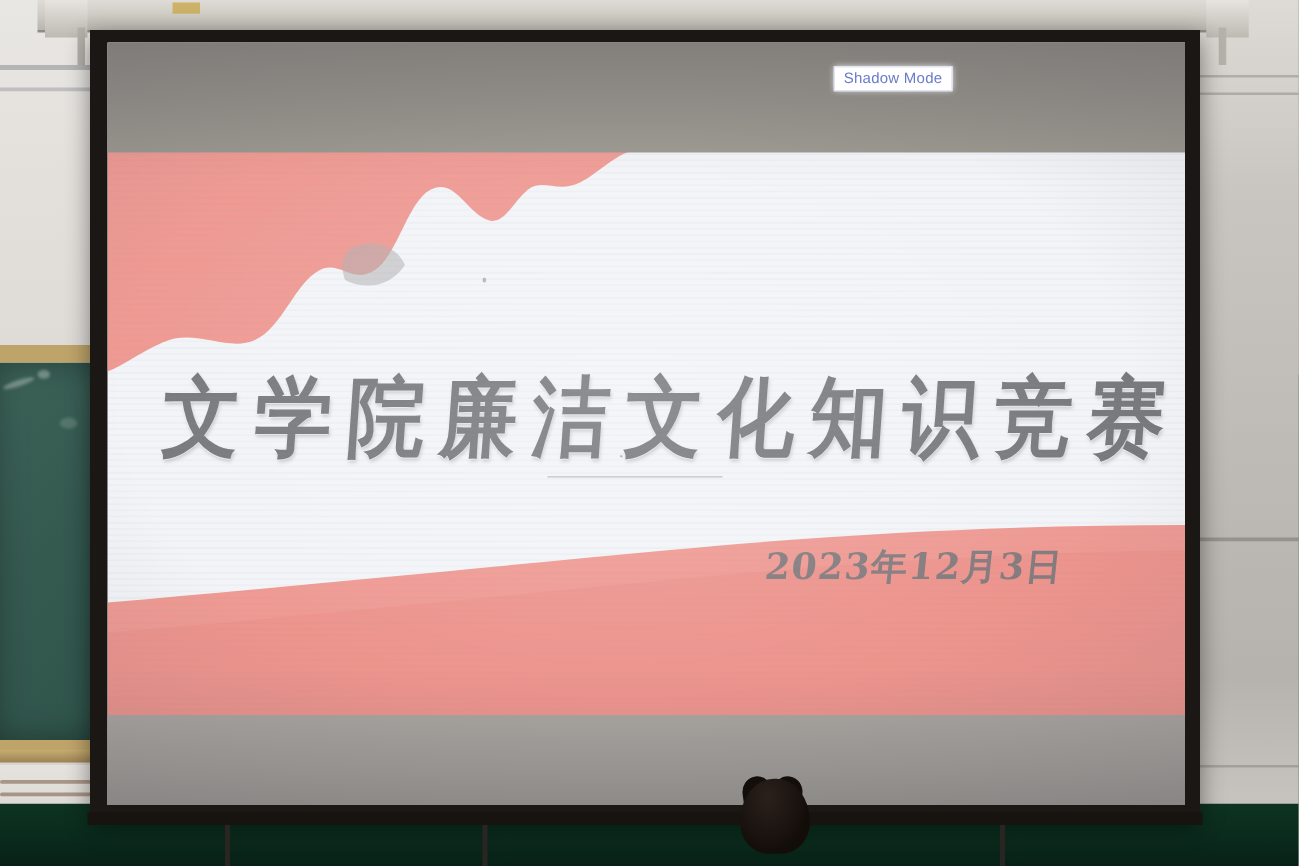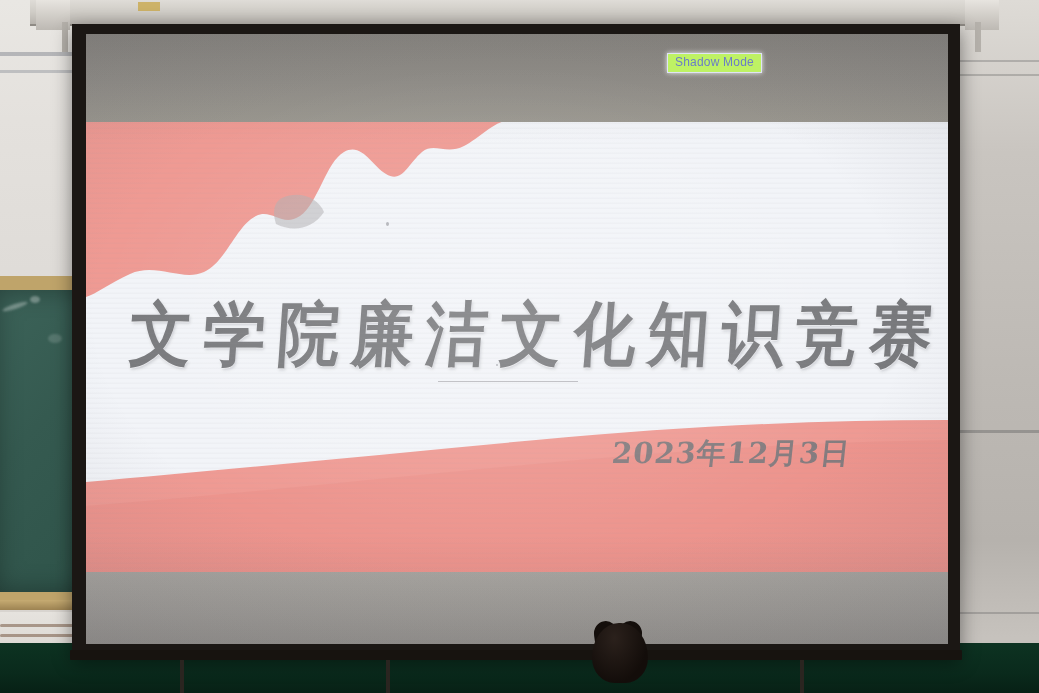--- a/index.html
+++ b/index.html
@@ -195,21 +195,21 @@
     transform: skewX(-6deg);
     opacity: .88;
     white-space: nowrap;
   }
 
   
   #shadow-badge {
     position: absolute; z-index: 9;
     left: 581px; top: 19px;
     padding: 2px 7px 3px 7px;
-    background: #bef264;
+    background: #ffffff;
     border: 1px solid #dfe4f5;
     color: #6a7cc8;
     font-size: 12px;
     line-height: 13px;
     font-family: "Liberation Sans", sans-serif;
     letter-spacing: .2px;
     box-shadow: 0 0 5px rgba(255,255,255,0.85);
     white-space: nowrap;
   }
 

